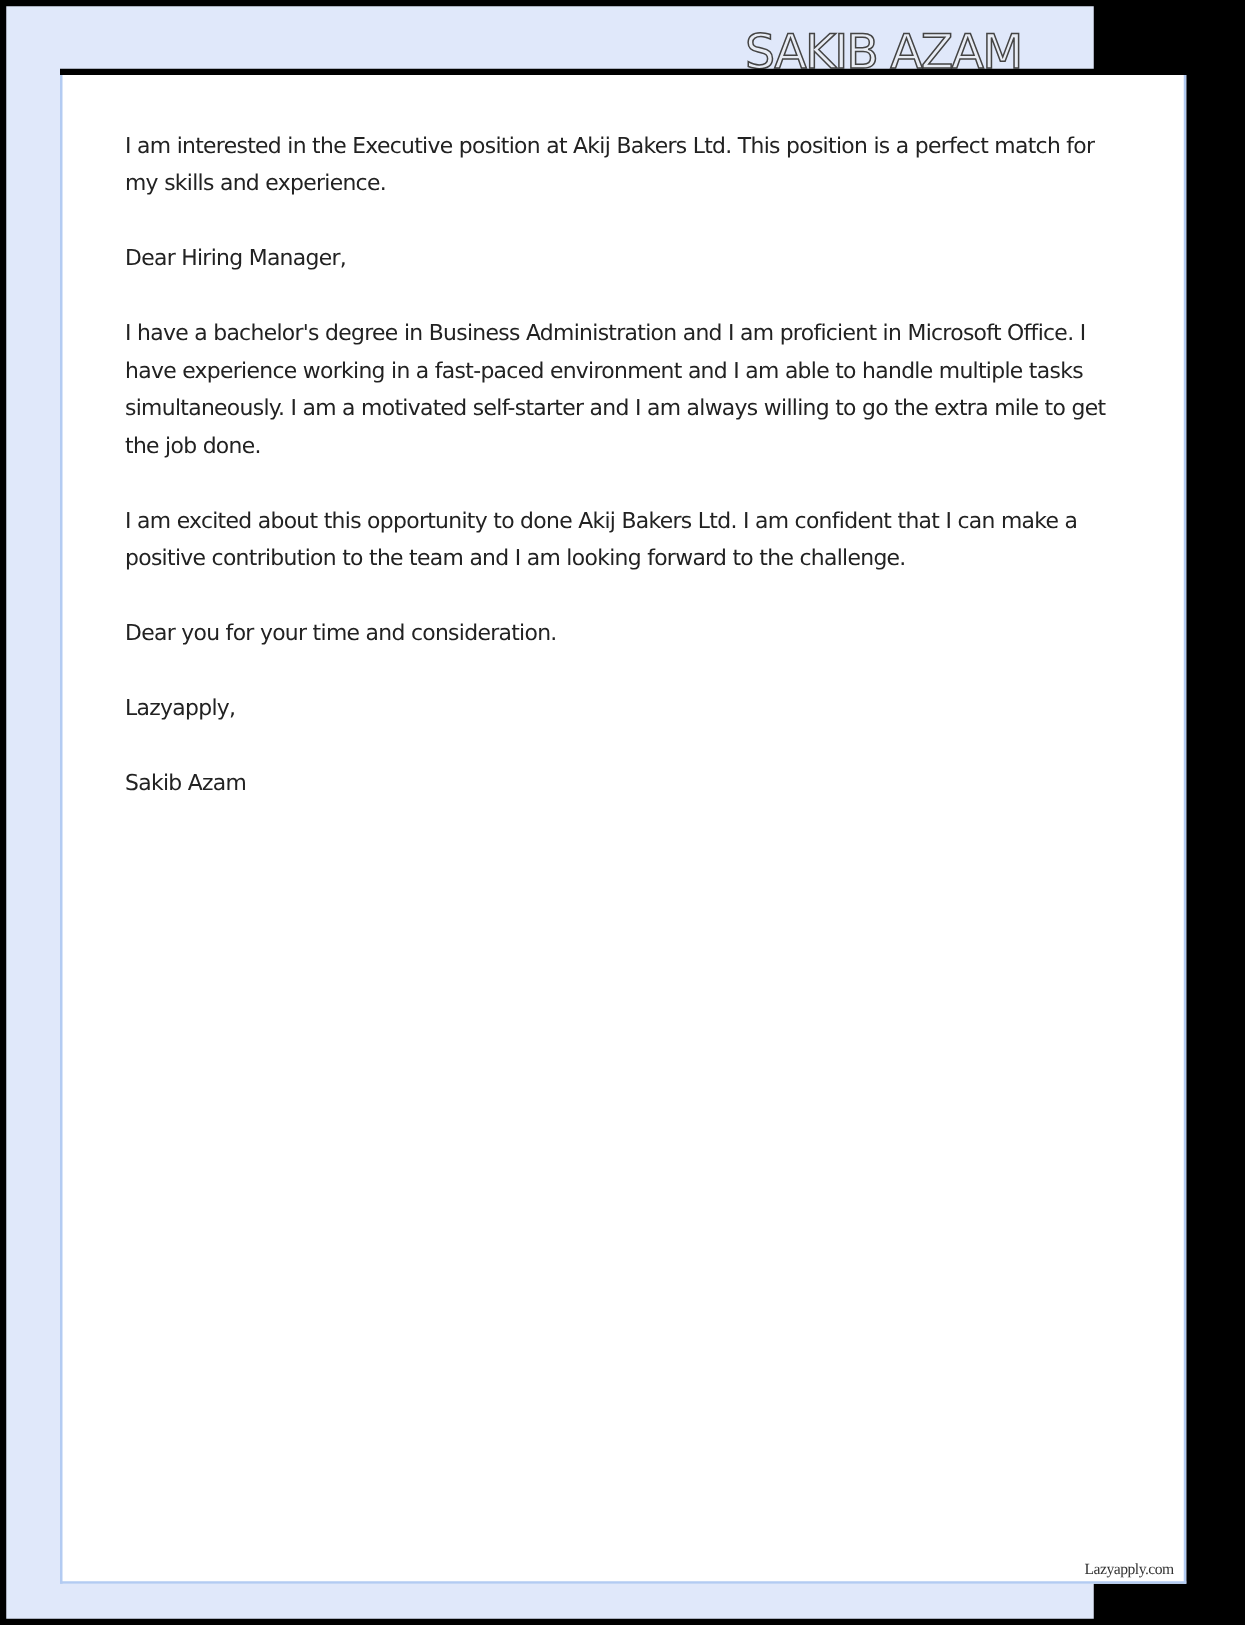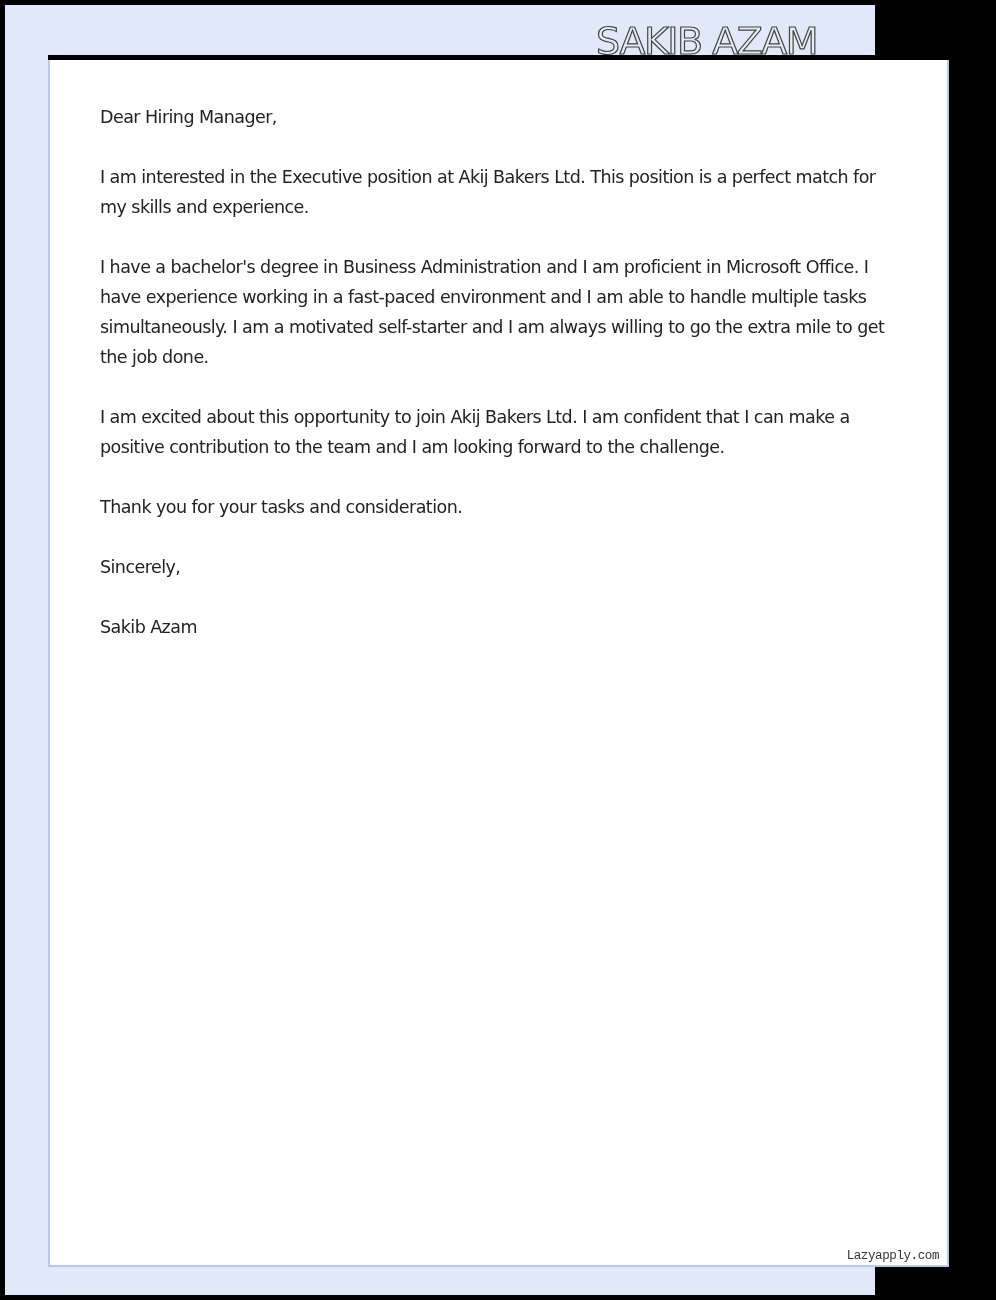--- a/index.html
+++ b/index.html
@@ -8,33 +8,33 @@
   .name { position:absolute; right:58px; top:12px; font-family:"DejaVu Sans", sans-serif; font-size:38px; letter-spacing:-1.5px;
           color:#e8ecf4; -webkit-text-stroke:1.2px #444; line-height:48px; }
   .topbar { position:absolute; left:43px; top:50px; width:900px; height:5px; background:#000; }
   .page { position:absolute; left:43px; top:55px; width:897px; height:1205px; background:#fff;
           border-left:2px solid #b3cbf2; border-right:2px solid #b3cbf2; border-bottom:2px solid #b3cbf2; }
   .body { position:absolute; left:50px; top:42px; width:800px; font-family:"DejaVu Sans", sans-serif; font-size:17.5px;
           letter-spacing:-0.55px; color:#222; line-height:30px; }
   .body p { margin:0 0 30px 0; }
   .body p.sig { margin-bottom:10px; }
   .date { color:#1e88e5; }
-  .footer { position:absolute; right:8px; bottom:2px; font-family:Liberation Mono, monospace; font-size:12.5px; letter-spacing:-0.4px; color:#333; }
+  .footer { position:absolute; right:8px; bottom:2px; font-family:Liberation Serif, serif; font-size:12.5px; letter-spacing:-0.4px; color:#333; }
 </style>
 </head>
 <body>
 
 <div class="frame">
   <div class="name">SAKIB AZAM</div>
   <div class="topbar"></div>
   <div class="page">
     <div class="body">
+      <p>I am interested in the Executive position at Akij Bakers Ltd. This position is a perfect match for my skills and experience.</p>
       <p>Dear Hiring Manager,</p>
-      <p>I am interested in the Executive position at Akij Bakers Ltd. This position is a perfect match for my skills and experience.</p>
       <p>I have a bachelor's degree in Business Administration and I am proficient in Microsoft Office. I have experience working in a fast-paced environment and I am able to handle multiple tasks simultaneously. I am a motivated self-starter and I am always willing to go the extra mile to get the job done.</p>
-      <p>I am excited about this opportunity to join Akij Bakers Ltd. I am confident that I can make a positive contribution to the team and I am looking forward to the challenge.</p>
-      <p>Thank you for your tasks and consideration.</p>
-      <p>Sincerely,</p>
+      <p>I am excited about this opportunity to done Akij Bakers Ltd. I am confident that I can make a positive contribution to the team and I am looking forward to the challenge.</p>
+      <p>Dear you for your time and consideration.</p>
+      <p>Lazyapply,</p>
       <p class="sig">Sakib Azam</p>
     </div>
     <div class="footer">Lazyapply.com</div>
   </div>
 </div>
 
 </body></html>

